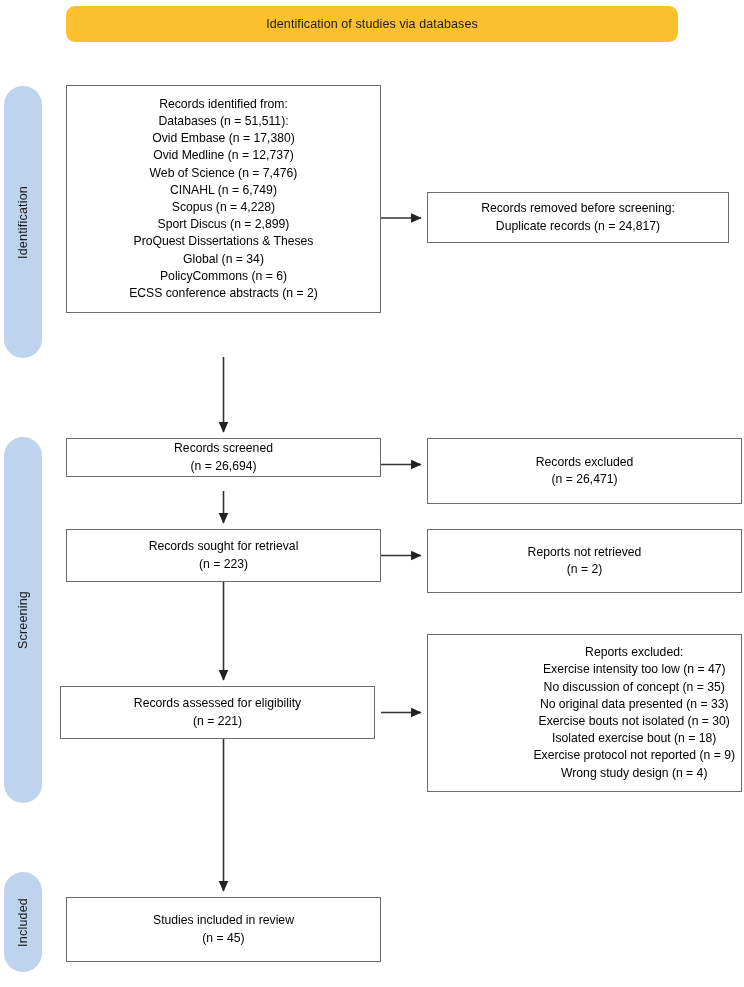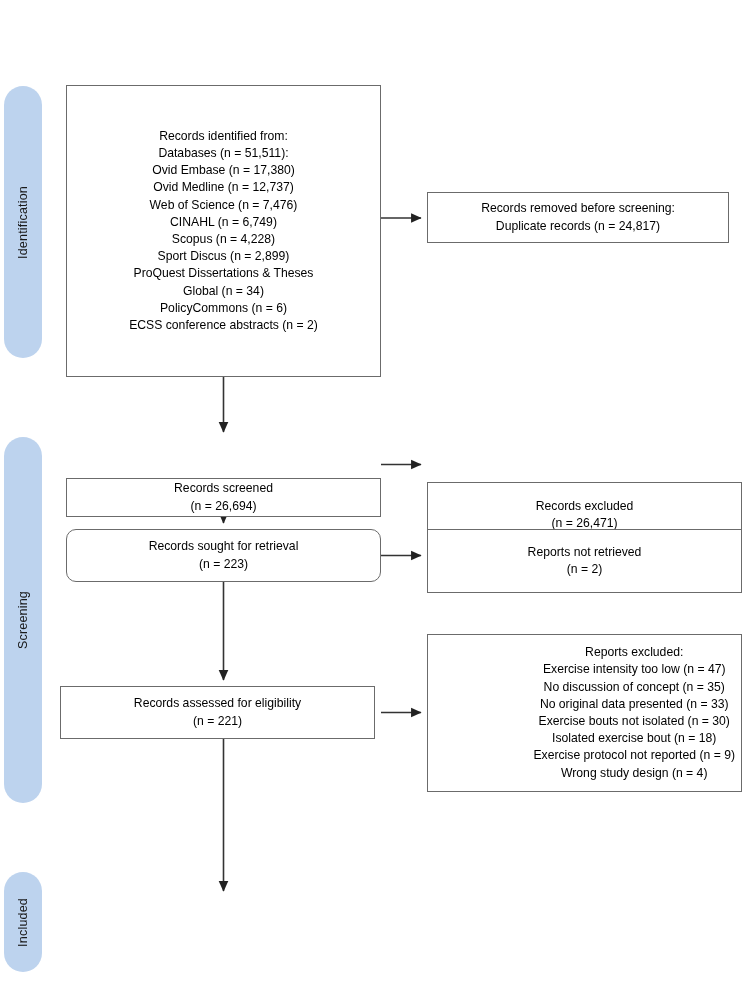--- a/index.html
+++ b/index.html
@@ -76,47 +76,50 @@
   }
   .flow-box .box-text {
     text-align: center;
     font-size: 12.2px;
     line-height: 17.2px;
     color: #000000;
     white-space: pre-line;
   }
 
   
-  #box-records-identified { left: 66px; top: 85px;  width: 315px; height: 292px; }
-  #box-records-screened   { left: 66px; top: 438px; width: 315px; height: 39px; margin-top: 40px; }
-  #box-records-sought     { left: 66px; top: 529px; width: 315px; height: 53px; border-radius: 10px; }
+  #box-records-identified { left: 66px; top: 85px;  width: 315px; height: 228px; }
+  #box-records-screened   { left: 66px; top: 438px; width: 315px; height: 39px; }
+  #box-records-sought     { left: 66px; top: 529px; width: 315px; height: 53px; }
   #box-records-assessed   { left: 60px; top: 686px; width: 315px; height: 53px; }
   #box-studies-included   { left: 66px; top: 897px; width: 315px; height: 65px; }
 
   
   #box-records-removed    { left: 427px; top: 192px; width: 302px; height: 51px; }
-  #box-records-excluded   { left: 427px; top: 438px; width: 315px; height: 66px; margin-top: 44px; }
+  #box-records-excluded   { left: 427px; top: 438px; width: 315px; height: 66px; }
   #box-reports-not-retr   { left: 427px; top: 529px; width: 315px; height: 64px; }
   #box-reports-excluded   { left: 427px; top: 634px; width: 315px; height: 158px; justify-content: flex-end; }
 
   
   #connectors {
     position: absolute;
     left: 0;
     top: 0;
     width: 744px;
     height: 987px;
     pointer-events: none;
   }
 </style>
 </head>
 <body>
 
 <div id="diagram">
 
+  <div class="header-banner">
+    <span class="banner-text">Identification of studies via databases</span>
+  </div>
 
   <div class="stage-bar" id="stage-identification">
     <span class="stage-label">Identification</span>
   </div>
   <div class="stage-bar" id="stage-screening">
     <span class="stage-label">Screening</span>
   </div>
   <div class="stage-bar" id="stage-included">
     <span class="stage-label">Included</span>
   </div>
@@ -170,20 +173,24 @@
   <div class="flow-box" id="box-records-sought">
     <span class="box-text">Records sought for retrieval
 (n = 223)</span>
   </div>
 
   <div class="flow-box" id="box-records-assessed">
     <span class="box-text">Records assessed for eligibility
 (n = 221)</span>
   </div>
 
+  <div class="flow-box" id="box-studies-included">
+    <span class="box-text">Studies included in review
+(n = 45)</span>
+  </div>
 
   <div class="flow-box" id="box-records-removed">
     <span class="box-text">Records removed before screening:
 Duplicate records (n = 24,817)</span>
   </div>
 
   <div class="flow-box" id="box-records-excluded">
     <span class="box-text">Records excluded
 (n = 26,471)</span>
   </div>

